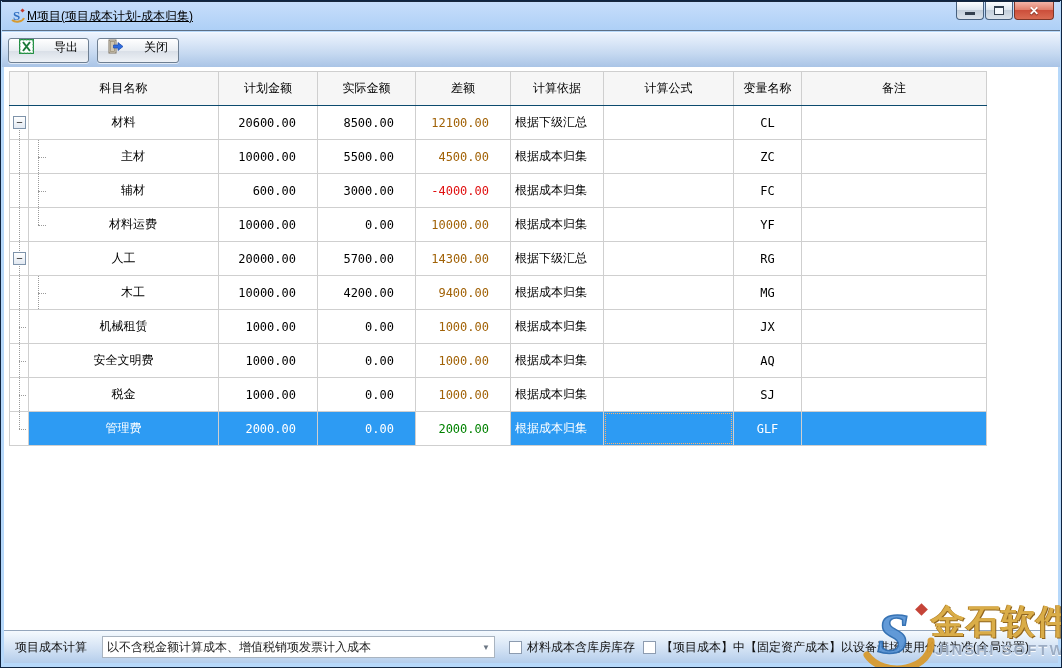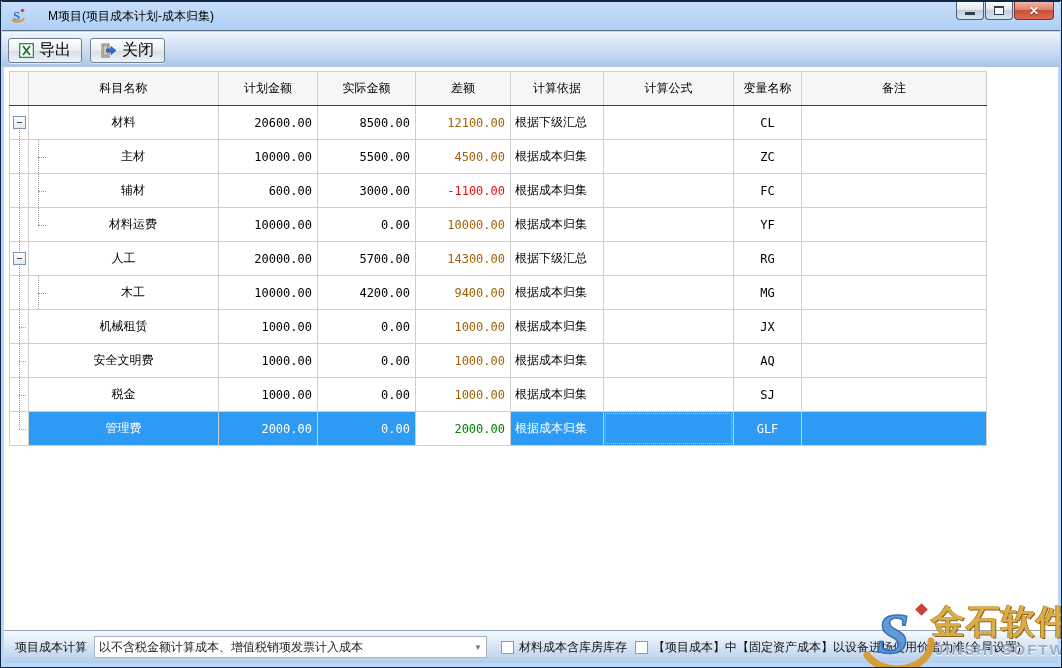--- a/index.html
+++ b/index.html
@@ -11,21 +11,21 @@
     overflow:hidden;
   }
   
   .titlebar{
     position:absolute; left:1px; right:1px; top:0; height:30px;
     background:linear-gradient(#c7defb,#aed0f6);
     border-top:1px solid #17273d;
     border-bottom:1px solid #5c6f86;
     display:flex; align-items:center; padding-left:8px;
   }
-  .title-text{ font-size:12px; color:#000; margin-left:22px; }
+  .title-text{ font-size:12px; color:#000; margin-left:1px;text-decoration:underline; }
   .win-buttons{ position:absolute; top:0; right:6px; display:flex; }
   .win-btn{
     width:28px; height:18px; margin-left:1px;
     border:1px solid #46607e; border-top:none; border-radius:0 0 4px 4px;
     background:linear-gradient(#fdfeff,#dfe7ef 45%,#c3cfdb 50%,#dbe3ec);
     display:flex; align-items:center; justify-content:center; cursor:pointer;
   }
   .win-btn.close{ width:40px;
     background:linear-gradient(#f3b4a7,#e0806d 45%,#cc4f3b 50%,#d96b53);
     border-color:#7e3628;
@@ -34,25 +34,25 @@
   .glyph-max{ width:10px; height:9px; border:1px solid #33404f; border-top:2px solid #33404f; background:#f4f8fc; }
   .glyph-close{ color:#fff; font-size:12px; font-weight:bold; text-shadow:0 1px 1px #6d241a; line-height:1; }
   
   .toolbar{
     position:absolute; left:1px; right:1px; top:31px; height:35px;
     background:linear-gradient(#ecf3fd,#c6d9f1 60%,#a9c4e6);
     border-top:1px solid #f2f8ff;
     display:flex; align-items:center; padding-left:6px; gap:8px;
   }
   .tb-btn{
-    display:inline-flex; align-items:center; gap:5px;
+    display:inline-flex; gap:20px;
     height:25px; padding:0 10px;
     border:1px solid #6e7f92; border-radius:3px;
     background:linear-gradient(#ffffff,#e9edf2 50%,#d9dfe7 52%,#eef2f7);
-    font-size:16px; color:#000; cursor:pointer;
+    font-size:12px; color:#000; cursor:pointer;
     box-shadow:0 1px 0 rgba(255,255,255,.6);
   }
   .tb-btn svg{ display:block; }
   
   .client{
     position:absolute; left:3px; right:3px; top:66px; bottom:4px;
     background:#fff; overflow:hidden;
   }
   
   table.grid{
@@ -91,21 +91,21 @@
   td.name.child{ padding-left:19px; }
   td.name.child::before{
     content:""; position:absolute; left:9px; top:0; height:100%;
     border-left:1px dotted #9a9a9a;
   }
   td.name.child.lastchild::before{ height:50%; }
   td.name.child::after{
     content:""; position:absolute; left:9px; width:8px; top:50%;
     border-top:1px dotted #9a9a9a;
   }
-  td.num{ text-align:right; padding-right:5px; font-family:"DejaVu Sans Mono",monospace; }
+  td.num{ text-align:right; padding-right:21px; font-family:"DejaVu Sans Mono",monospace; }
   td.basis{ text-align:left; padding-left:4px; }
   td.var{ text-align:center; font-family:"DejaVu Sans Mono",monospace; }
   td.g{ color:#a16207; }
   td.r{ color:#e01010; }
   tr.selected td{ background:#2d9bf3; color:#fff; }
   tr.selected td.g, tr.selected td.r{ background:#fff; }
   tr.selected td.g{ color:#008200; }
   tr.selected td.ind{ background:#fff; }
   td.focus-cell{ position:relative; }
   td.focus-cell::after{
@@ -113,21 +113,21 @@
     border:1px dotted #ffb26b;
   }
   
   .bottombar{
     position:absolute; left:0; right:0; bottom:0; height:33px;
     background:linear-gradient(#f5fafe,#d3e2f4 55%,#b4cdeb);
     border-top:1px solid #94a6bc;
     display:flex; align-items:center; padding-left:11px;
     font-size:12px; color:#111; overflow:hidden;
   }
-  .bb-label{ margin-right:7px; white-space:nowrap; }
+  .bb-label{ margin-right:15px; white-space:nowrap; }
   .combo{
     width:393px; height:22px; background:#fff;
     border:1px solid #a9b4c0; display:flex; align-items:center;
     padding-left:4px; color:#222; position:relative; cursor:pointer;
   }
   .combo-text{ flex:1; overflow:hidden; white-space:nowrap; }
   .combo-arrow{
     width:16px; height:100%; display:flex; align-items:center; justify-content:center;
     color:#6b7683; font-size:8px;
   }
@@ -256,21 +256,21 @@
             <td class="basis">根据成本归集</td>
             <td></td>
             <td class="var">ZC</td>
             <td></td>
           </tr>
           <tr>
             <td class="ind"></td>
             <td class="name child">辅材</td>
             <td class="num">600.00</td>
             <td class="num">3000.00</td>
-            <td class="num r">-1100.00</td>
+            <td class="num r">-4000.00</td>
             <td class="basis">根据成本归集</td>
             <td></td>
             <td class="var">FC</td>
             <td></td>
           </tr>
           <tr>
             <td class="ind"></td>
             <td class="name child lastchild">材料运费</td>
             <td class="num">10000.00</td>
             <td class="num">0.00</td>

